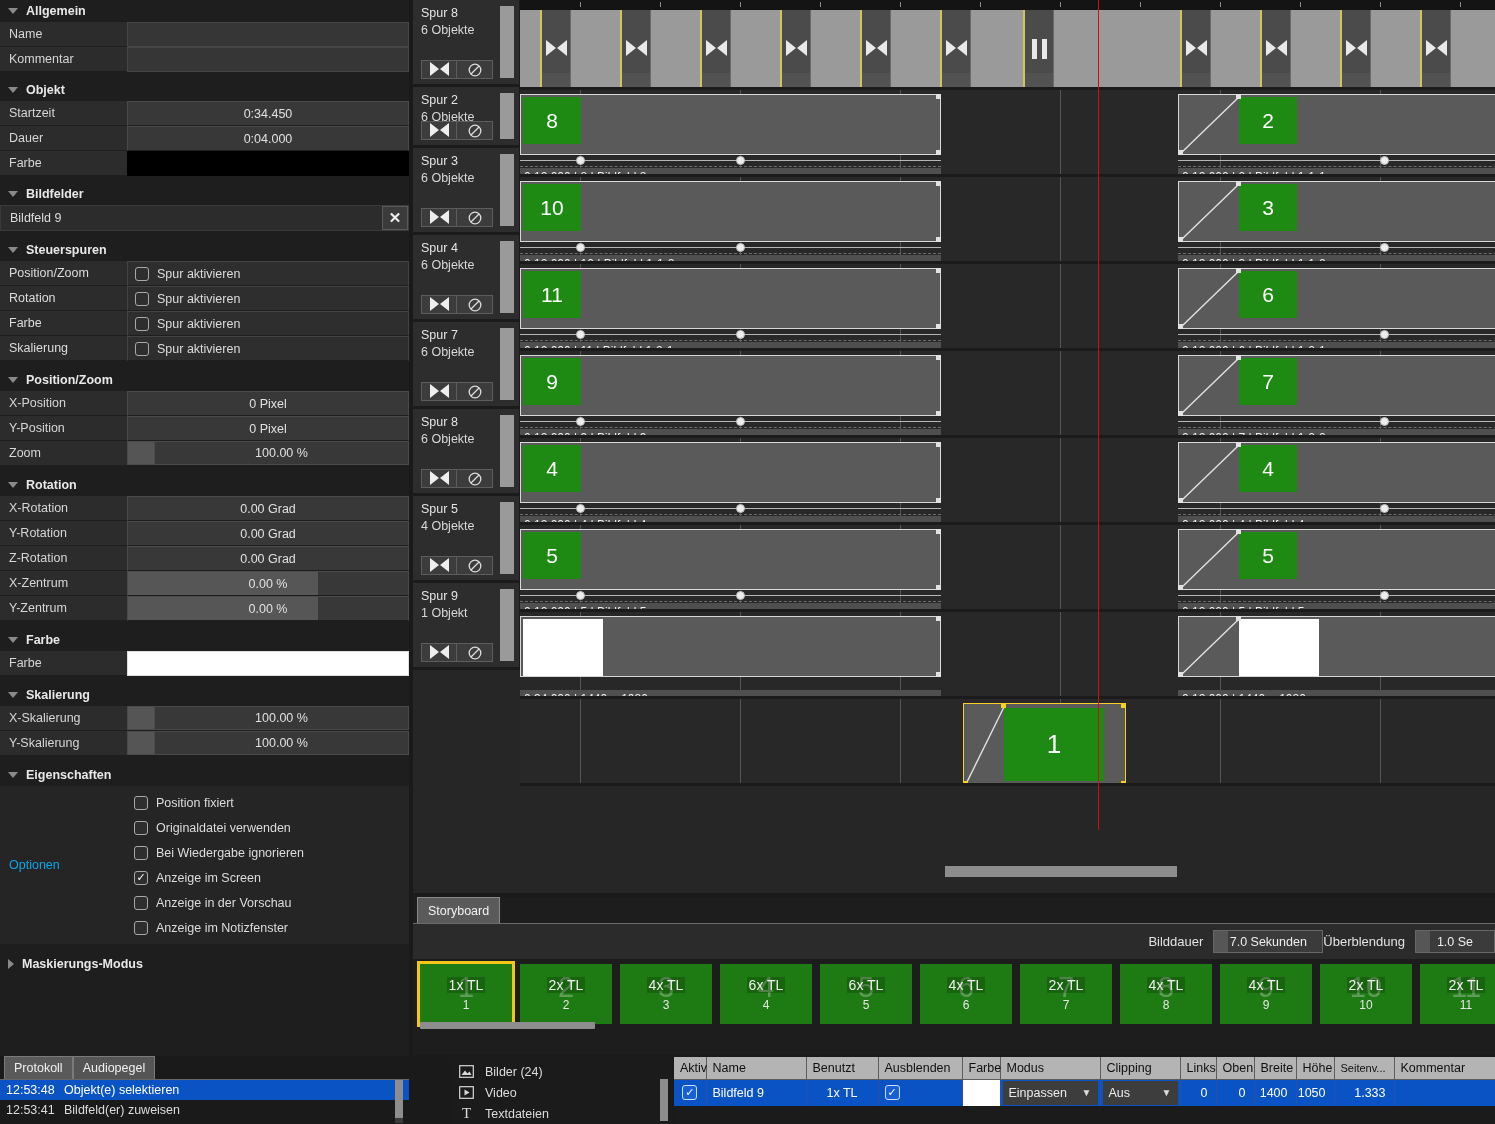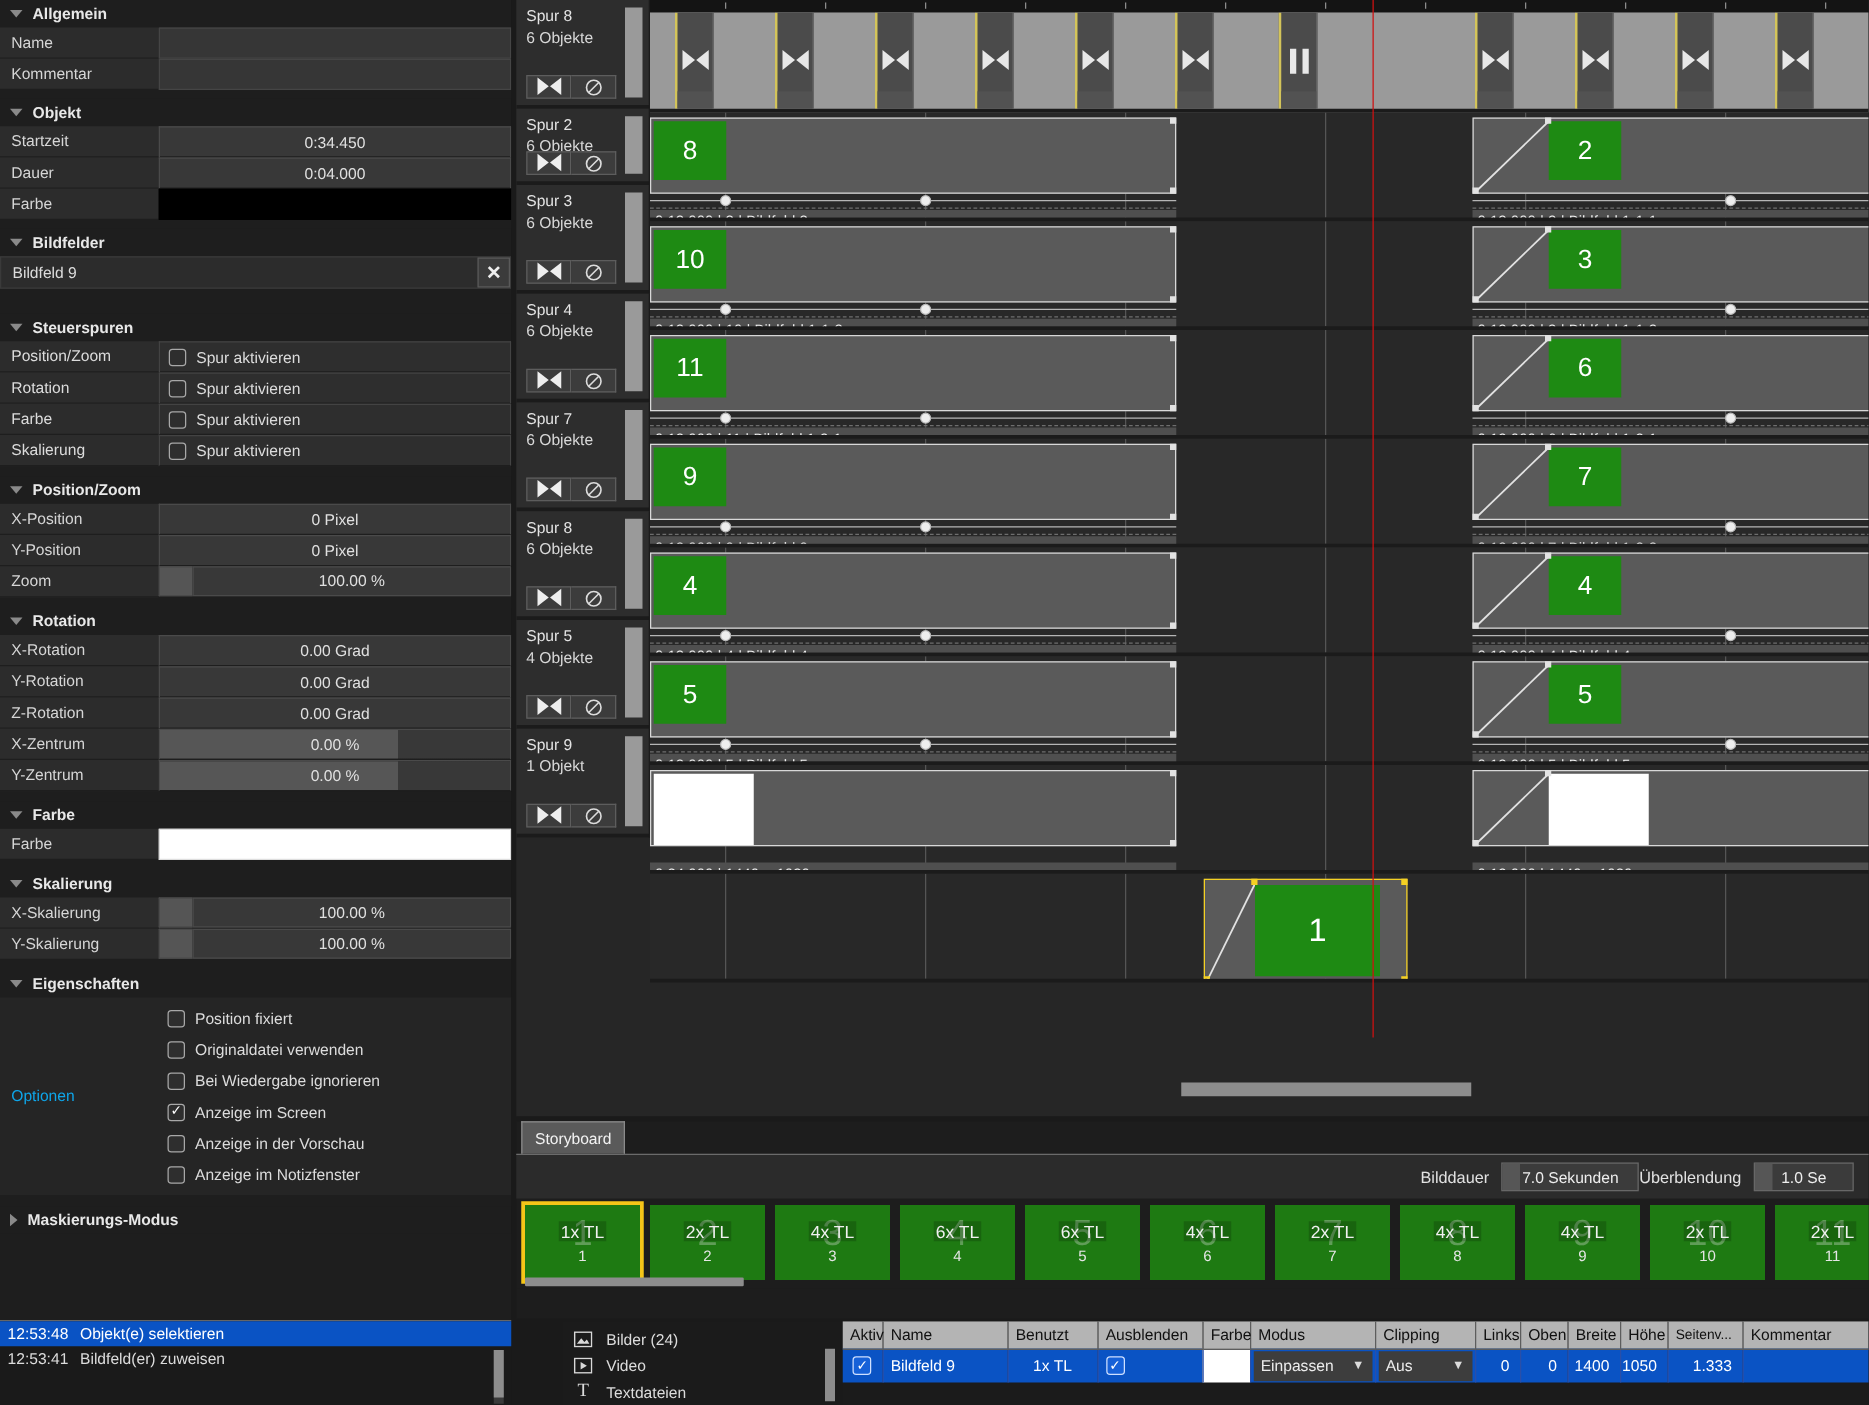--- a/index.html
+++ b/index.html
@@ -206,21 +206,21 @@
     background: #1d1d1d;
   }
   .sb-tabbar { display: flex; height: 26px; padding-left: 4px; }
   .sb-tab {
     background: #5a5a5a; border: 1px solid #8a8a8a; border-bottom: none;
     padding: 0 10px; display: flex; align-items: center; color: #f2f2f2;
   }
   .sb-toolbar {
     height: 36px; border-top: 1px solid #6b6b6b; background: #2b2b2b;
     display: flex; align-items: center; justify-content: flex-end;
-    padding-right: 12px; gap: 0;
+    padding-right: 0px; gap: 0;
   }
   .sb-field-lbl { margin-right: 10px; color: #e2e2e2; font-size: 13px; }
   .sb-field {
     width: 110px; height: 23px; background: #3b3b3b; border: 1px solid #676767;
     display: flex; align-items: center; justify-content: center; color: #eee;
     position: relative;
   }
   .sb-field .spin { position:absolute; left:0; top:0; bottom:0; width: 14px; background:#565656;}
   .sb-strip { position: relative; height: 72px; background: #1d1d1d; }
   .sb-item {
@@ -318,21 +318,21 @@
 
     <div class="sec-head" style="margin-top:7px">
       <span class="tri"></span>
       <span>Bildfelder</span>
     </div>
     <div class="bildfeld-row">
       <div class="bf-name">Bildfeld 9</div>
       <div class="bf-x">✕</div>
     </div>
 
-    <div class="sec-head" style="margin-top:20px">
+    <div class="sec-head" style="margin-top:8px">
       <span class="tri"></span>
       <span>Steuerspuren</span>
     </div>
     <div class="ck-row">
       <div class="lbl">Position/Zoom</div>
       <div class="ckbox-area">
         <span class="cbx"></span>
         <span>Spur aktivieren</span>
       </div>
     </div>
@@ -465,20 +465,24 @@
       </div>
     </div>
 
     <div class="sec-head" style="margin-top:9px">
       <span class="tri right"></span>
       <span>Maskierungs-Modus</span>
     </div>
   </div>
 
   <div class="log-panel">
+    <div class="tabbar">
+      <div class="tab active">Protokoll</div>
+      <div class="tab">Audiopegel</div>
+    </div>
     <div class="log-list">
       <div class="log-row sel">
         <span class="t">12:53:48</span>
         <span>Objekt(e) selektieren</span>
       </div>
       <div class="log-row">
         <span class="t">12:53:41</span>
         <span>Bildfeld(er) zuweisen</span>
       </div>
     </div>

